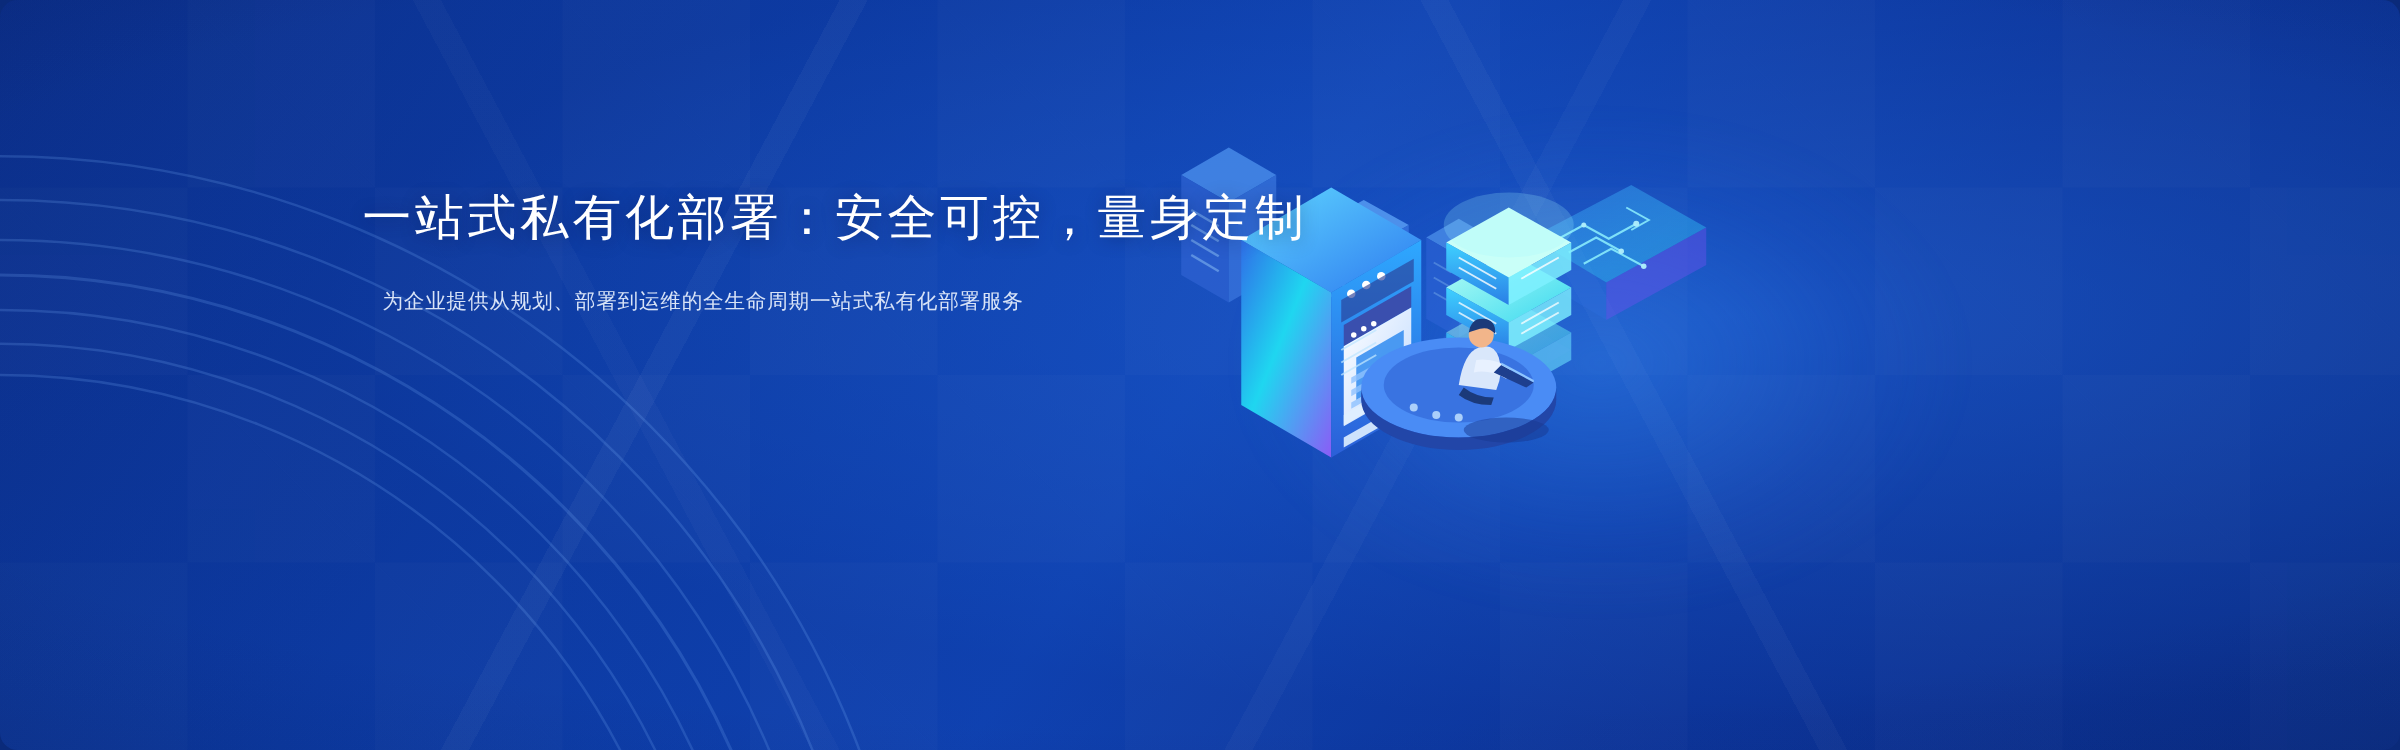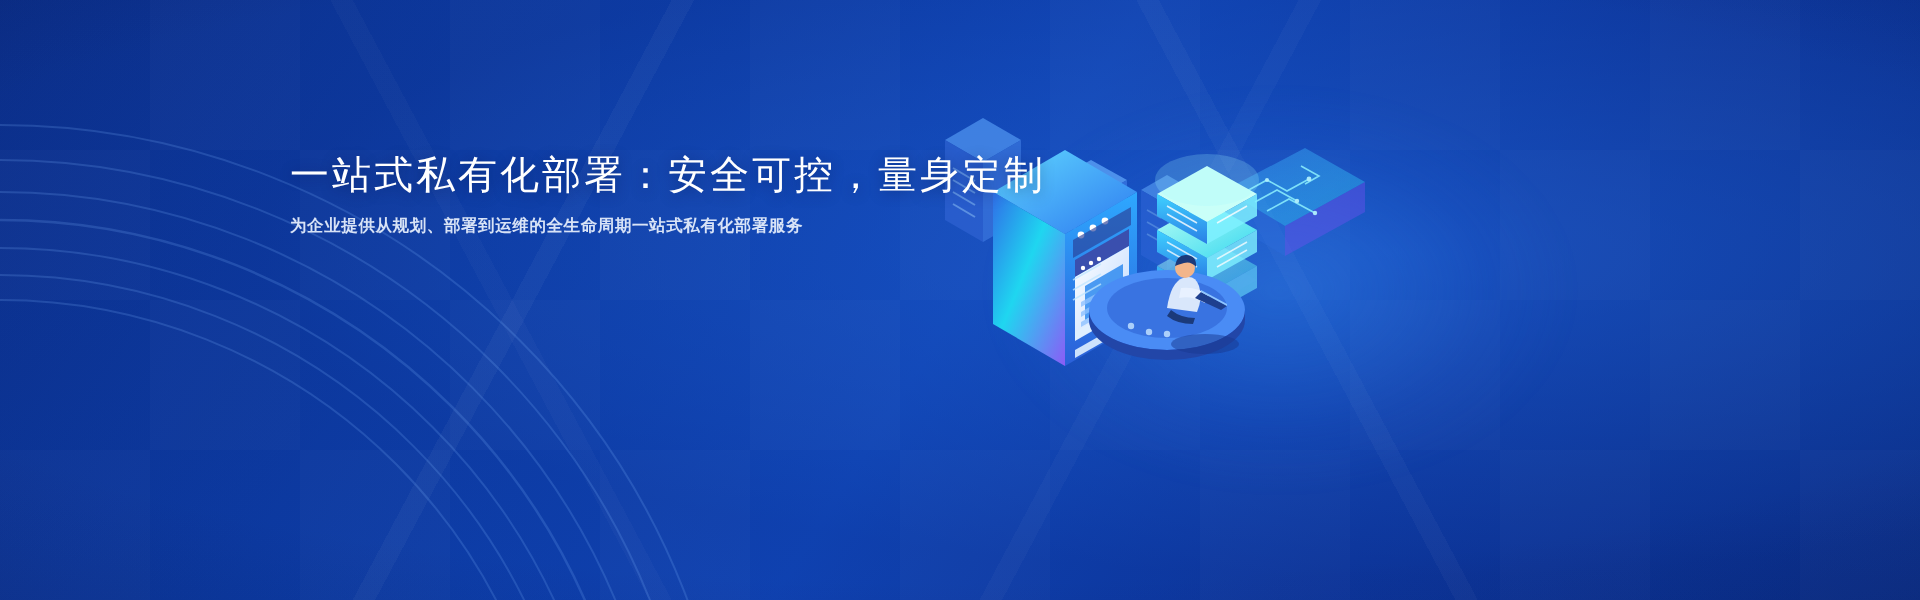--- a/index.html
+++ b/index.html
@@ -3,20 +3,21 @@
 <meta charset="utf-8">
 <style>
   html,body{margin:0;padding:0;background:#0a2a7a;}
   *{box-sizing:border-box;}
   .banner{
     position:relative;width:1920px;height:600px;overflow:hidden;
     font-family:"Liberation Sans","DejaVu Sans",sans-serif;
     background:
       radial-gradient(130% 120% at 72% 42%, rgba(32,99,214,.55) 0%, rgba(14,58,160,.25) 45%, rgba(8,34,118,0) 72%),
       linear-gradient(122deg,#0b2d86 0%,#0c39a0 26%,#0f43b4 50%,#0c3398 74%,#092a80 100%);
+    border-radius: 14px;
   }
   
   .bg-diamonds{
     position:absolute;inset:0;
     background-image:
       linear-gradient(45deg,rgba(255,255,255,.030) 25%,transparent 25%,transparent 75%,rgba(255,255,255,.030) 75%),
       linear-gradient(45deg,rgba(255,255,255,.030) 25%,transparent 25%,transparent 75%,rgba(255,255,255,.030) 75%);
     background-size:300px 300px,300px 300px;
     background-position:0 0,150px 150px;
     opacity:.55;
@@ -44,21 +45,21 @@
   
   .copy{position:absolute;left:0;top:0;width:1180px;height:600px;}
   .hero-title{
     position:absolute;left:290px;top:152px;
     margin:0;color:#ffffff;font-size:39px;font-weight:400;letter-spacing:3px;
     line-height:1.2;white-space:nowrap;
     text-shadow:0 2px 14px rgba(0,20,70,.45);
   }
   .hero-sub{
     position:absolute;left:290px;top:213px;
-    margin:0;color:#e3ecfb;font-size:16.5px;font-weight:700;letter-spacing:.6px;
+    margin:16px;color:#e3ecfb;font-size:16.5px;font-weight:400;letter-spacing:.6px;
     line-height:1.5;white-space:nowrap;opacity:.95;
   }
 
   
   .illus{position:absolute;left:905px;top:70px;width:460px;height:300px;}
   .illus svg{width:100%;height:100%;overflow:visible;}
 </style>
 </head>
 <body>
 

